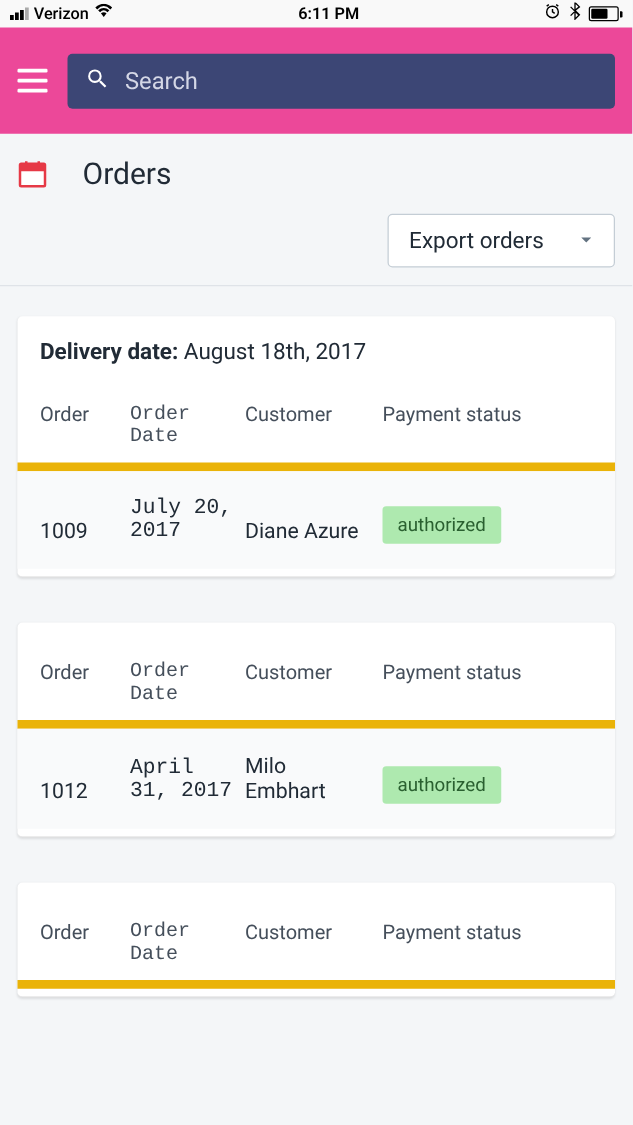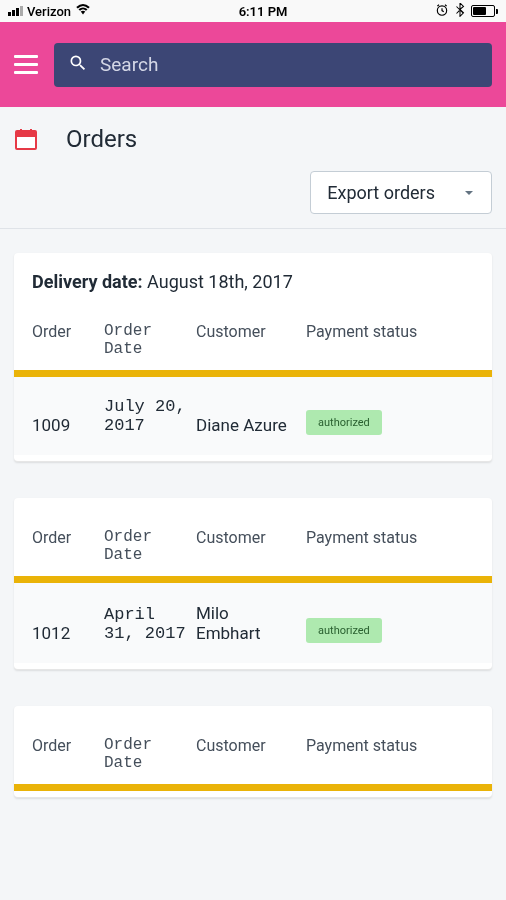--- a/index.html
+++ b/index.html
@@ -41,21 +41,21 @@
     
     .table { width: 100%; }
     .thead, .trow { display: flex; padding: 12px 18px; }
     .thead { color: #454f5b; font-size: 16px; border-bottom: 7px solid #eab308; }
     .trow { background: #f9fafb; align-items: flex-end; padding: 20px 18px; font-size: 17px; color: #212b36; }
     .col-order { width: 72px; flex-shrink: 0; }
     .col-date { width: 92px; flex-shrink: 0; padding-right: 10px; font-family: Liberation Mono, monospace; }
     .col-customer { width: 110px; flex-shrink: 0; padding-right: 10px; }
     .col-status { flex: 1; }
     
-    .badge { display: inline-block; background: #aee9af; color: #2a6030; padding: 6px 12px; border-radius: 3px; font-size: 11px; }
+    .badge { display: inline-block; background: #aee9af; color: #2a6030; padding: 6px 12px; border-radius: 3px; font-size: 15px; }
   </style>
 </head>
 <body>
 
 <div class="status-bar">
   <div class="status-left">
     <div class="signal-bars">
       <div class="bar bar1"></div>
         <div class="bar bar2"></div>
         <div class="bar bar3"></div>

